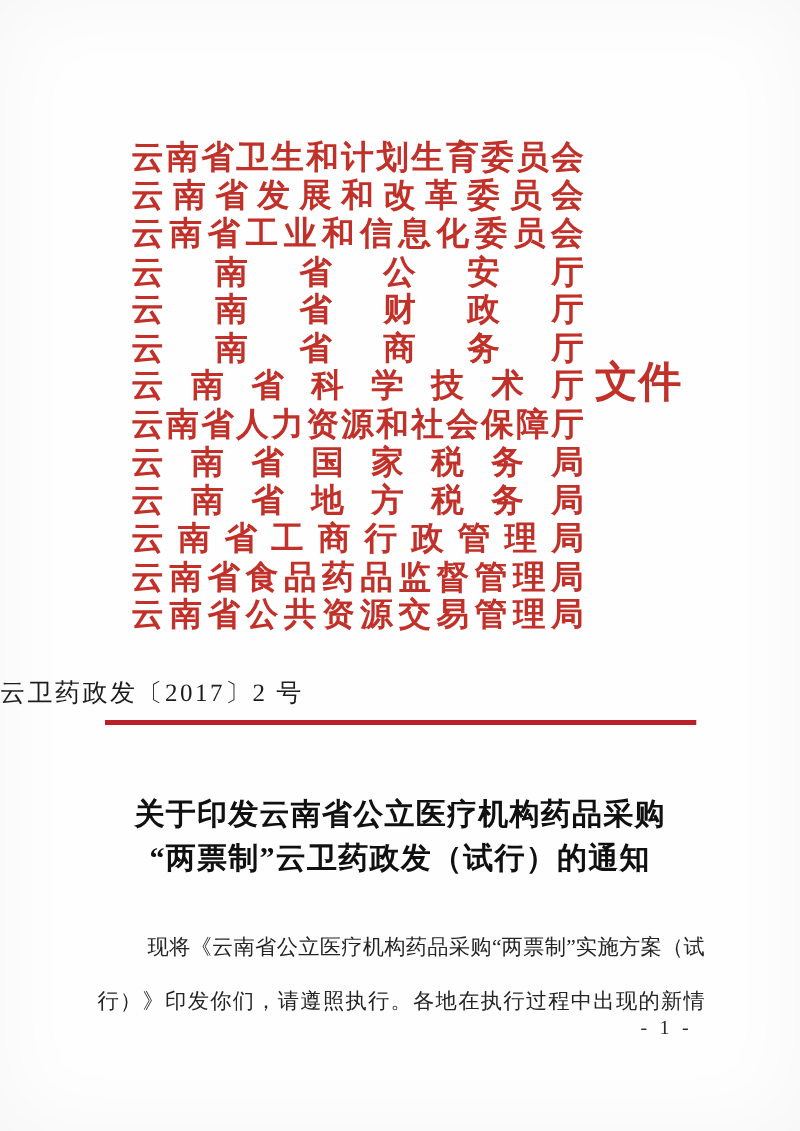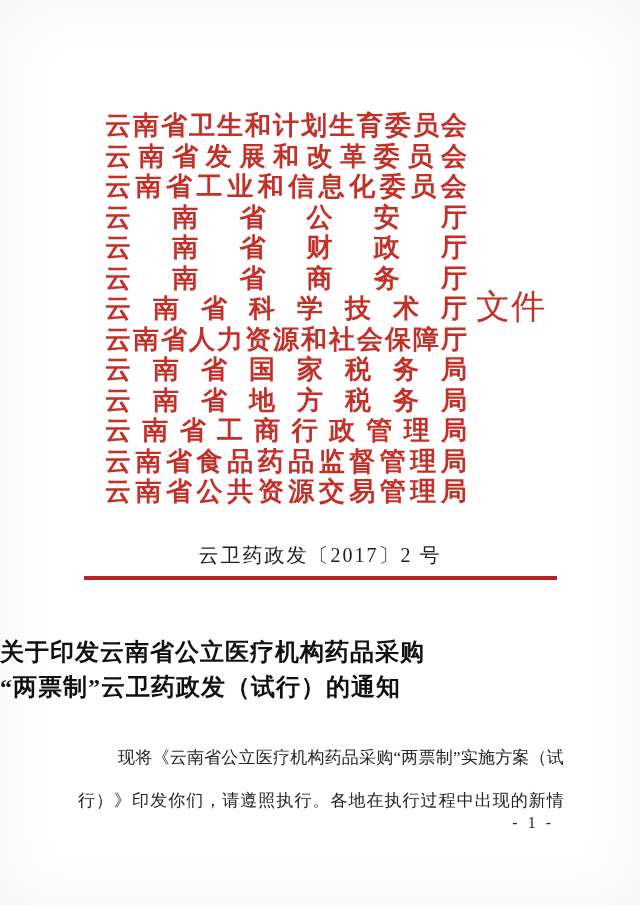--- a/index.html
+++ b/index.html
@@ -37,33 +37,33 @@
     line-height: 1;
     white-space: nowrap;
   }
 
   
   .doc-label {
     position: absolute;
     left: 476px;
     top: 290px;
     color: var(--red-text);
-    font-weight: 400;
+    font-weight: 700;
     font-size: 34px;
     line-height: 1;
     letter-spacing: 1px;
   }
 
   
   .doc-number {
     position: absolute;
     left: 0;
     top: 543px;
     width: 100%;
-    text-align: center;
+    text-align: left;
     color: var(--ink);
     font-size: 20px;
     letter-spacing: 2px;
     line-height: 1.2;
   }
 
   
   .red-rule {
     position: absolute;
     left: 84px;
@@ -72,20 +72,21 @@
     height: 4px;
     background: var(--red-line);
   }
 
   
   .doc-title {
     position: absolute;
     left: 0;
     top: 635px;
     width: 100%;
+    text-align: center;
     color: #101010;
     font-weight: 700;
     font-size: 24px;
     line-height: 35px;
     letter-spacing: 1px;
   }
 
   
   .body-text {
     position: absolute;

